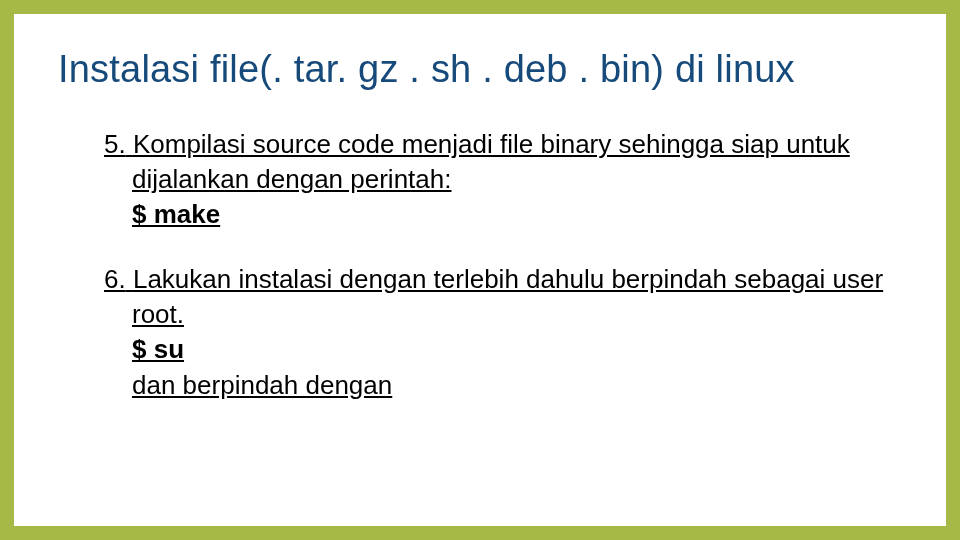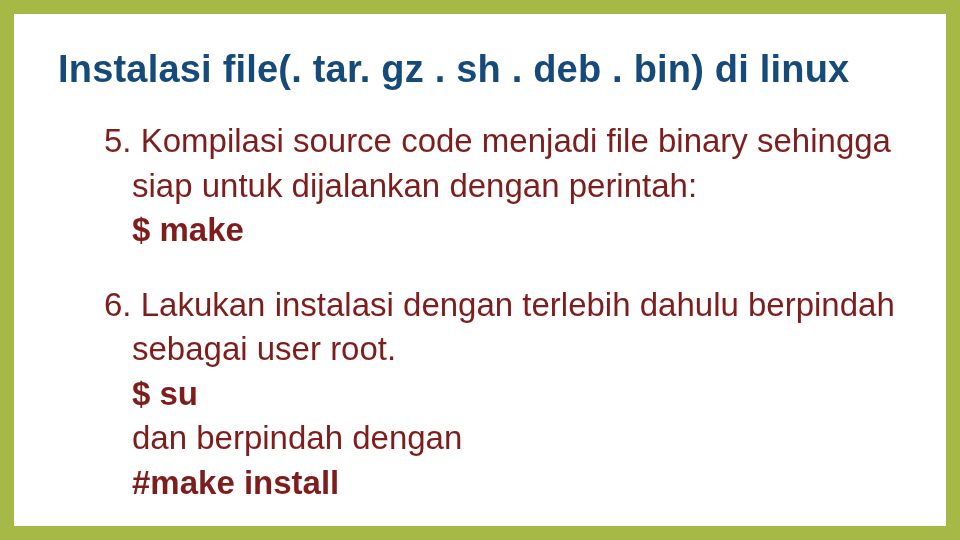--- a/index.html
+++ b/index.html
@@ -11,31 +11,32 @@
   }
   .slide {
     background: #ffffff;
     width: 100%;
     height: 100%;
     padding: 34px 44px 30px 44px;
   }
   .title {
     color: #164a7a;
     font-size: 38px;
-    font-weight: 700;
+    font-weight: 400;
     letter-spacing: 0.2px;
-    margin-bottom: 28px;
+    margin-bottom: 36px;
   }
   .item {
-    color: #7f1d1d;
-    font-size: 33px;
+    color: #000000;
+    font-size: 26px;
     line-height: 1.35;
     margin-bottom: 30px;
     padding-left: 74px;
     text-indent: -28px;
+    text-decoration: underline;
   }
   .item .num { }
   .bold { font-weight: 700; text-align: center; }
 </style>
 </head>
 <body>
 
 <div class="slide">
   <h1 class="title">Instalasi file(. tar. gz . sh . deb . bin) di linux</h1>
 
@@ -43,15 +44,14 @@
     <span class="num">5.</span>
     <span>Kompilasi source code menjadi file binary sehingga siap untuk dijalankan dengan perintah:</span><br>
     <span class="bold">$ make</span>
   </div>
 
   <div class="item">
     <span class="num">6.</span>
     <span>Lakukan instalasi  dengan terlebih dahulu berpindah sebagai user root.</span><br>
     <span class="bold">$ su</span><br>
     <span>dan berpindah dengan</span><br>
-    <span class="bold">#make install</span>
   </div>
 </div>
 
 </body></html>

